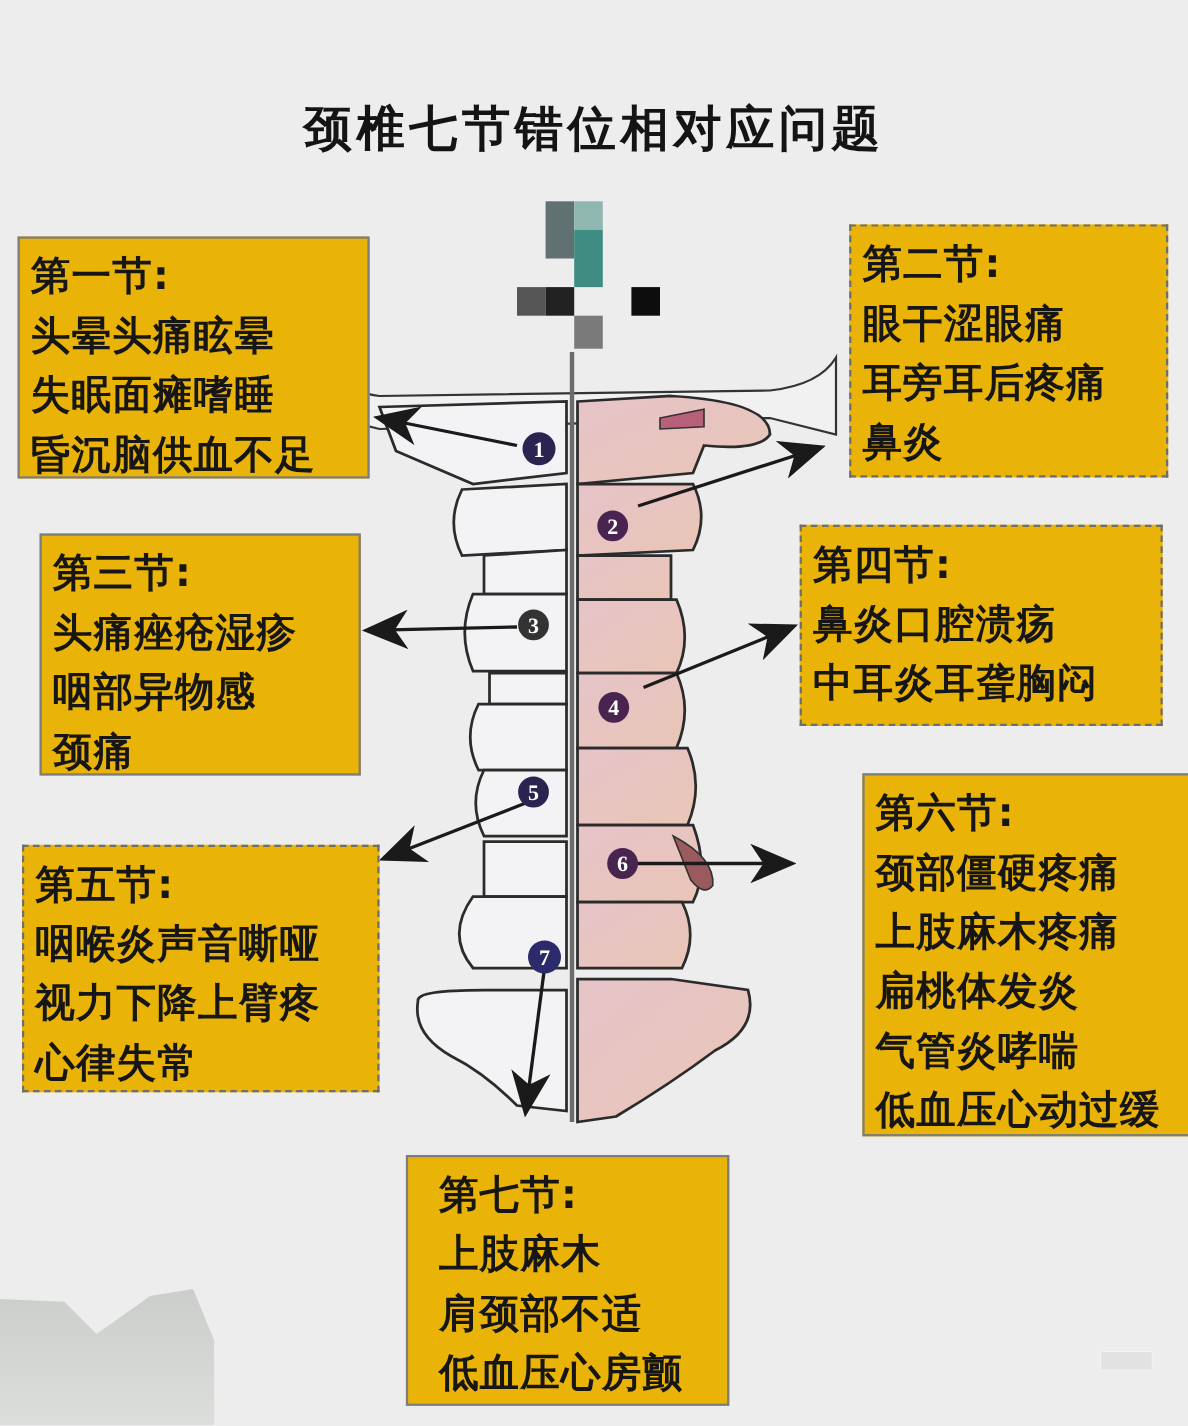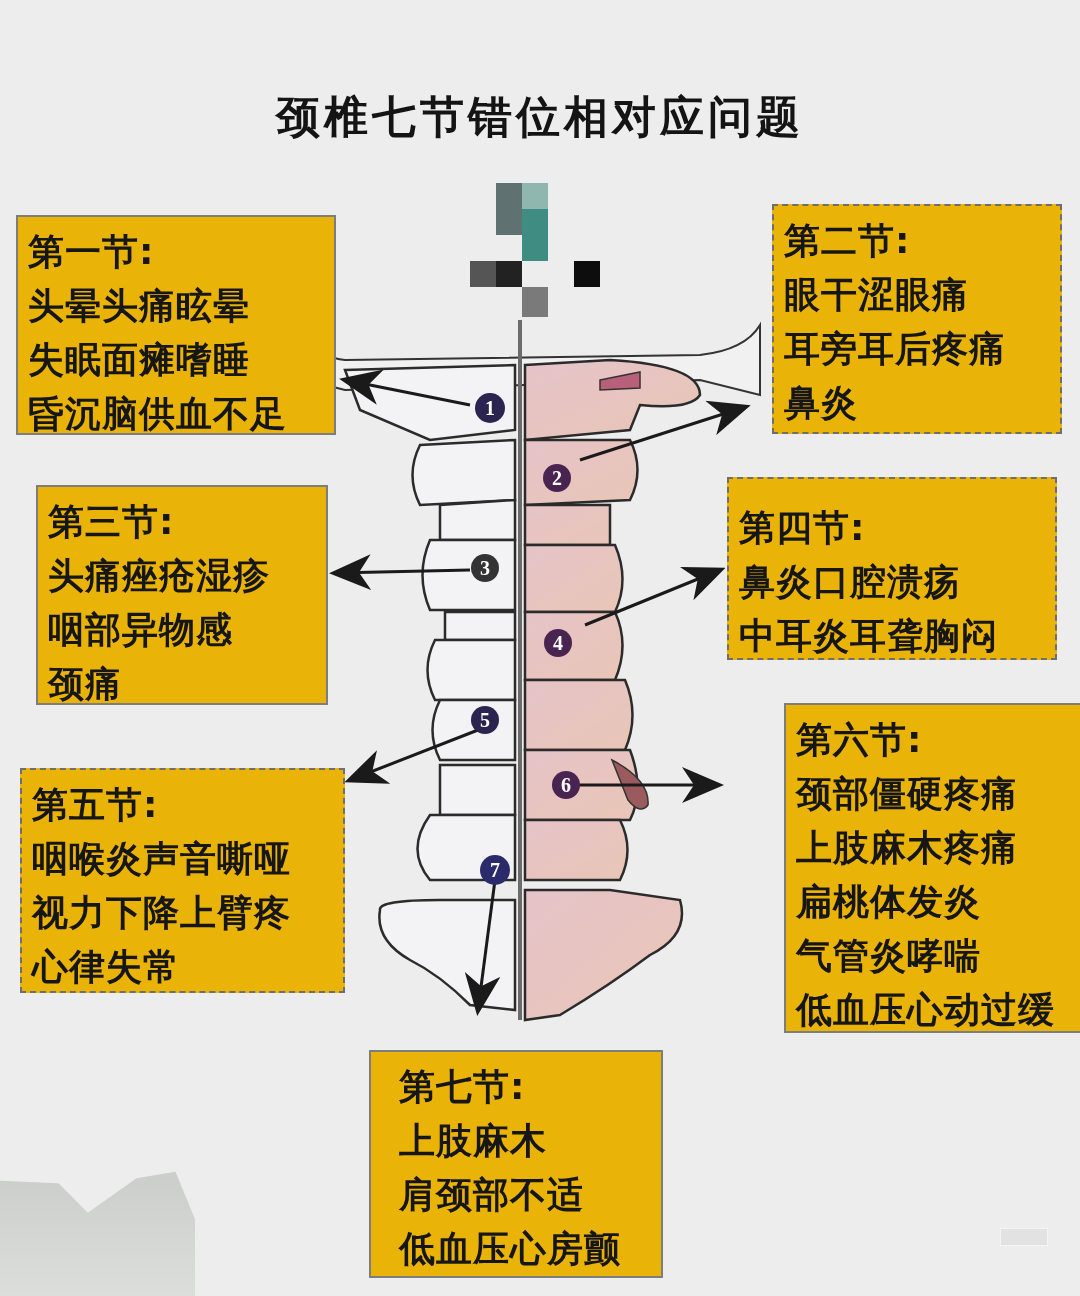--- a/index.html
+++ b/index.html
@@ -138,21 +138,21 @@
 </div>
 
 <div class="box" style="left:36px;top:485px;width:292px;height:220px;">
   <div class="h">第三节:</div>
   <div class="l">头痛痤疮湿疹</div>
   <div class="l">咽部异物感</div>
   <div class="l">颈痛</div>
 </div>
 
 <div class="box dashed" style="left:727px;top:477px;width:330px;height:183px;">
-  <div class="h" style="margin-top:14px;">第四节:</div>
+  <div class="h" style="margin-top:0;">第四节:</div>
   <div class="l">鼻炎口腔溃疡</div>
   <div class="l">中耳炎耳聋胸闷</div>
 </div>
 
 <div class="box dashed" style="left:20px;top:768px;width:325px;height:225px;">
   <div class="h">第五节:</div>
   <div class="l">咽喉炎声音嘶哑</div>
   <div class="l">视力下降上臂疼</div>
   <div class="l">心律失常</div>
 </div>

